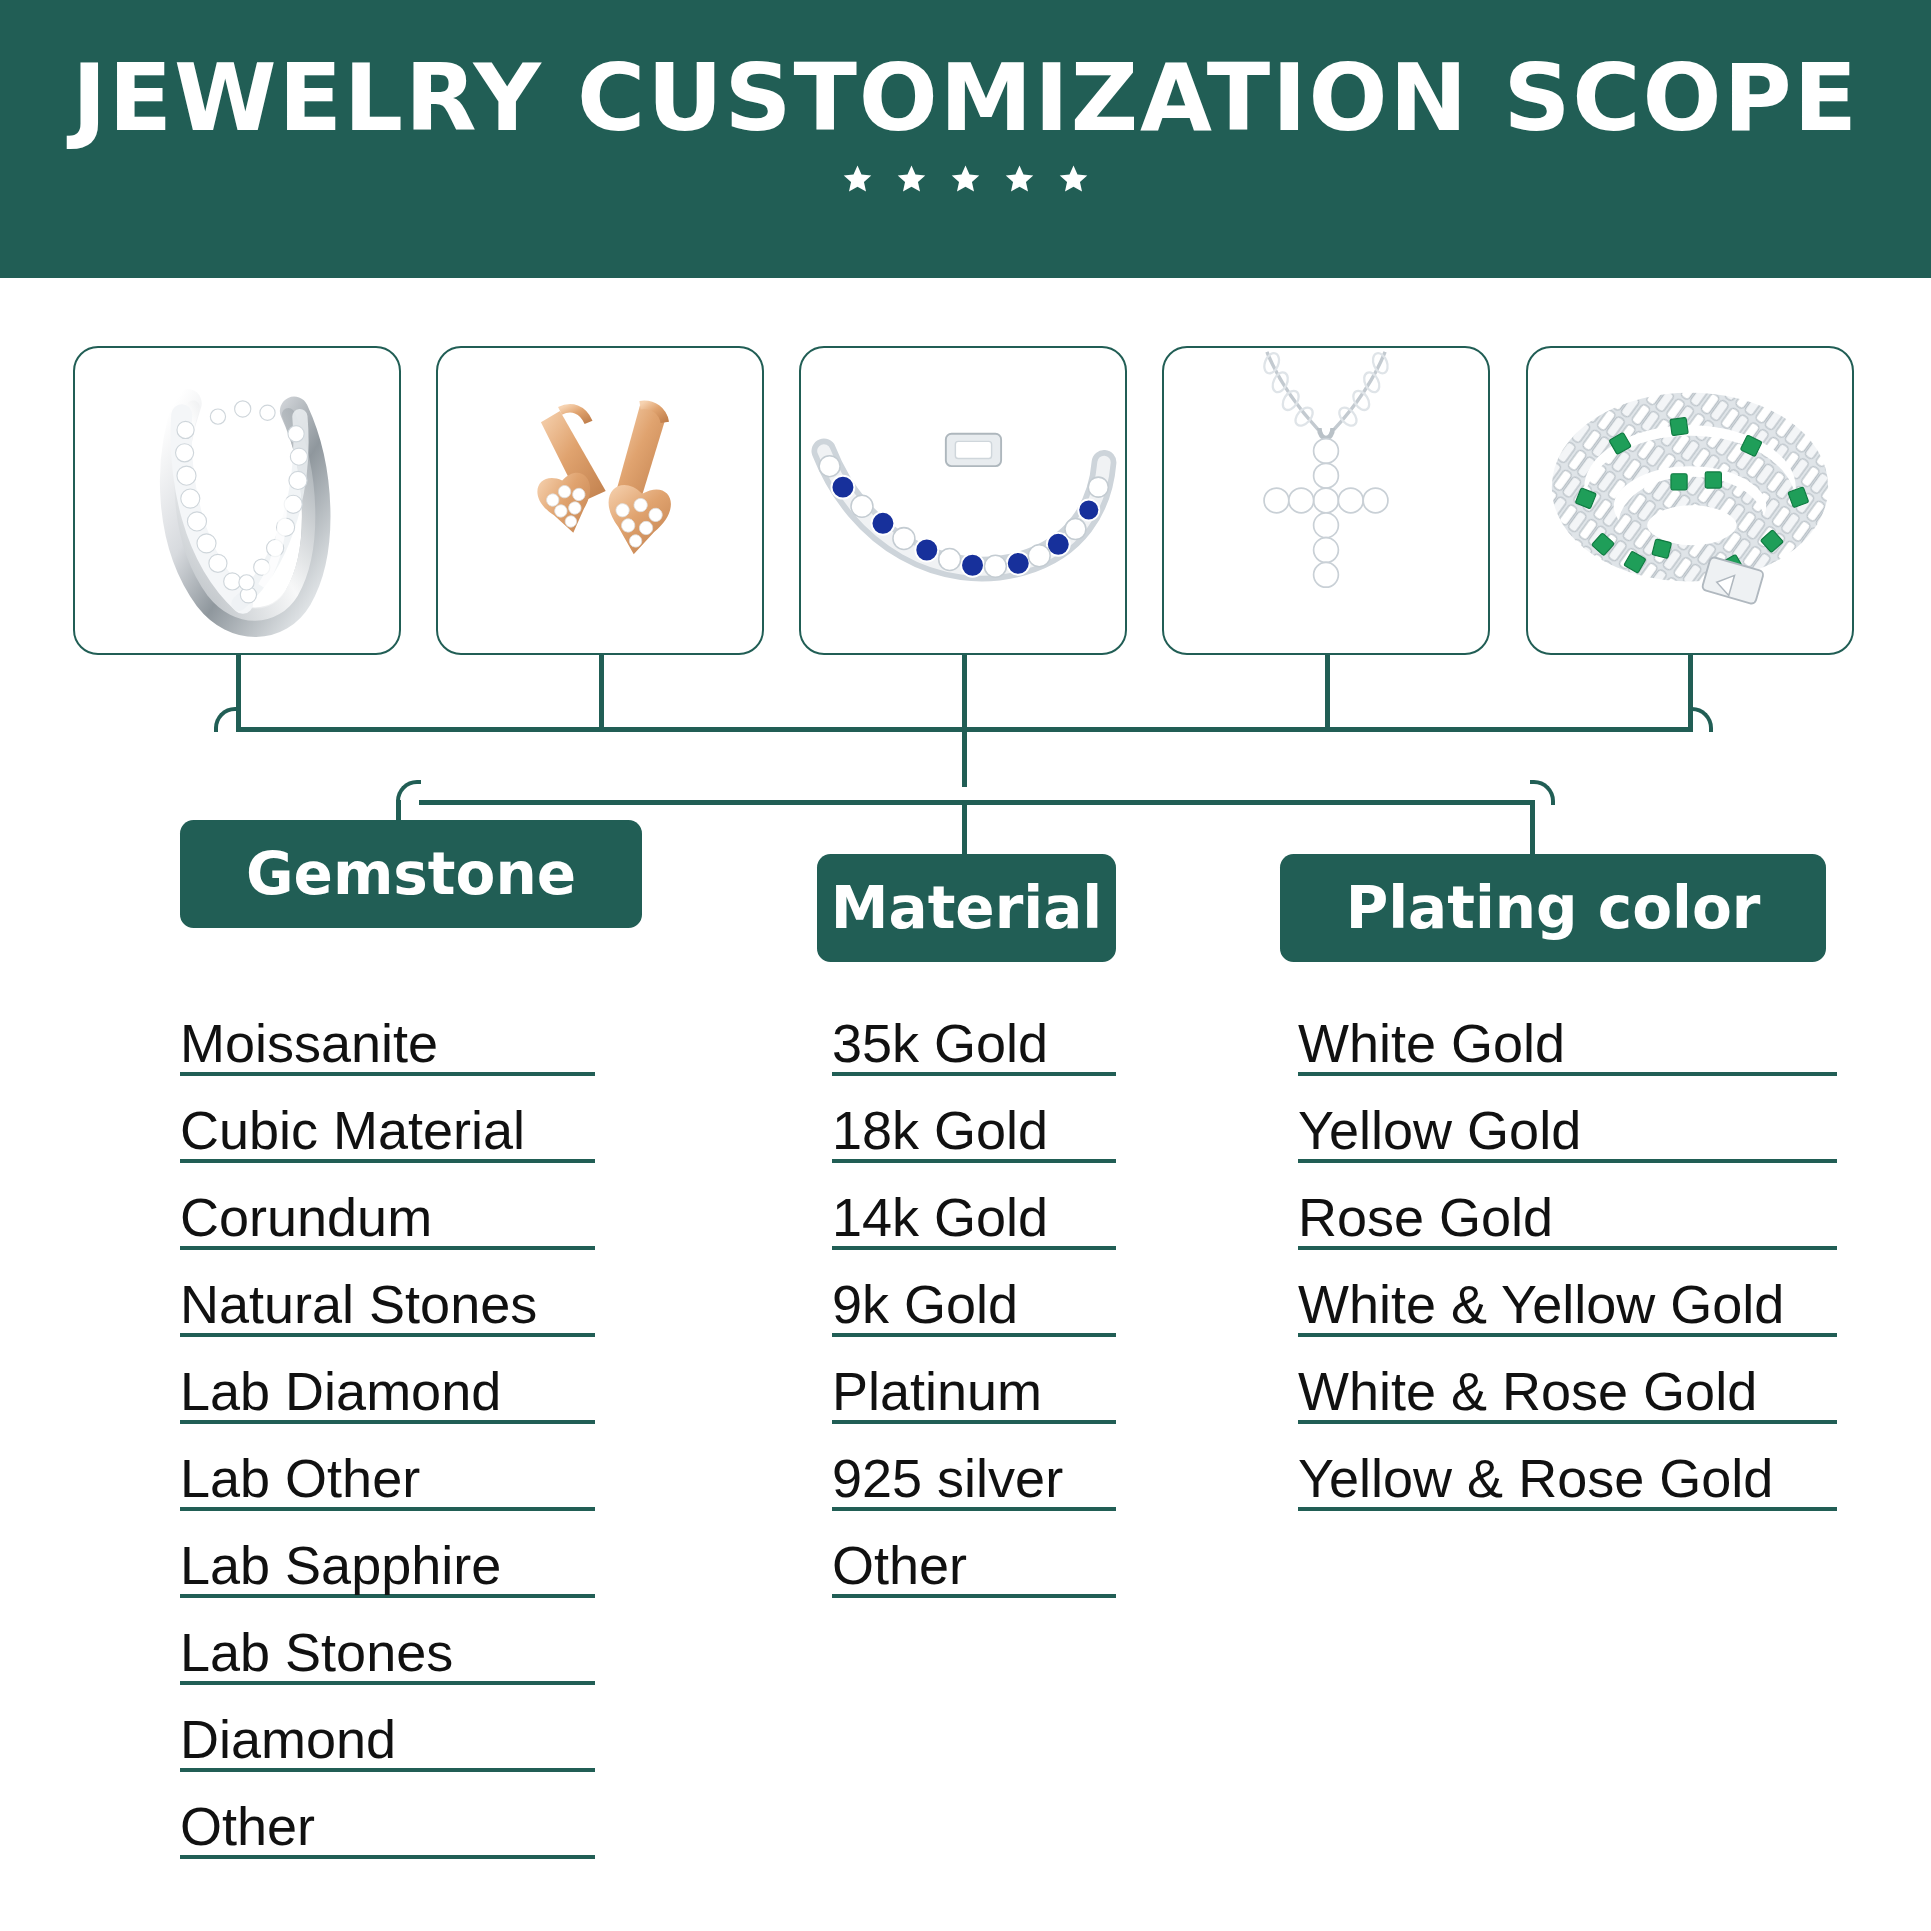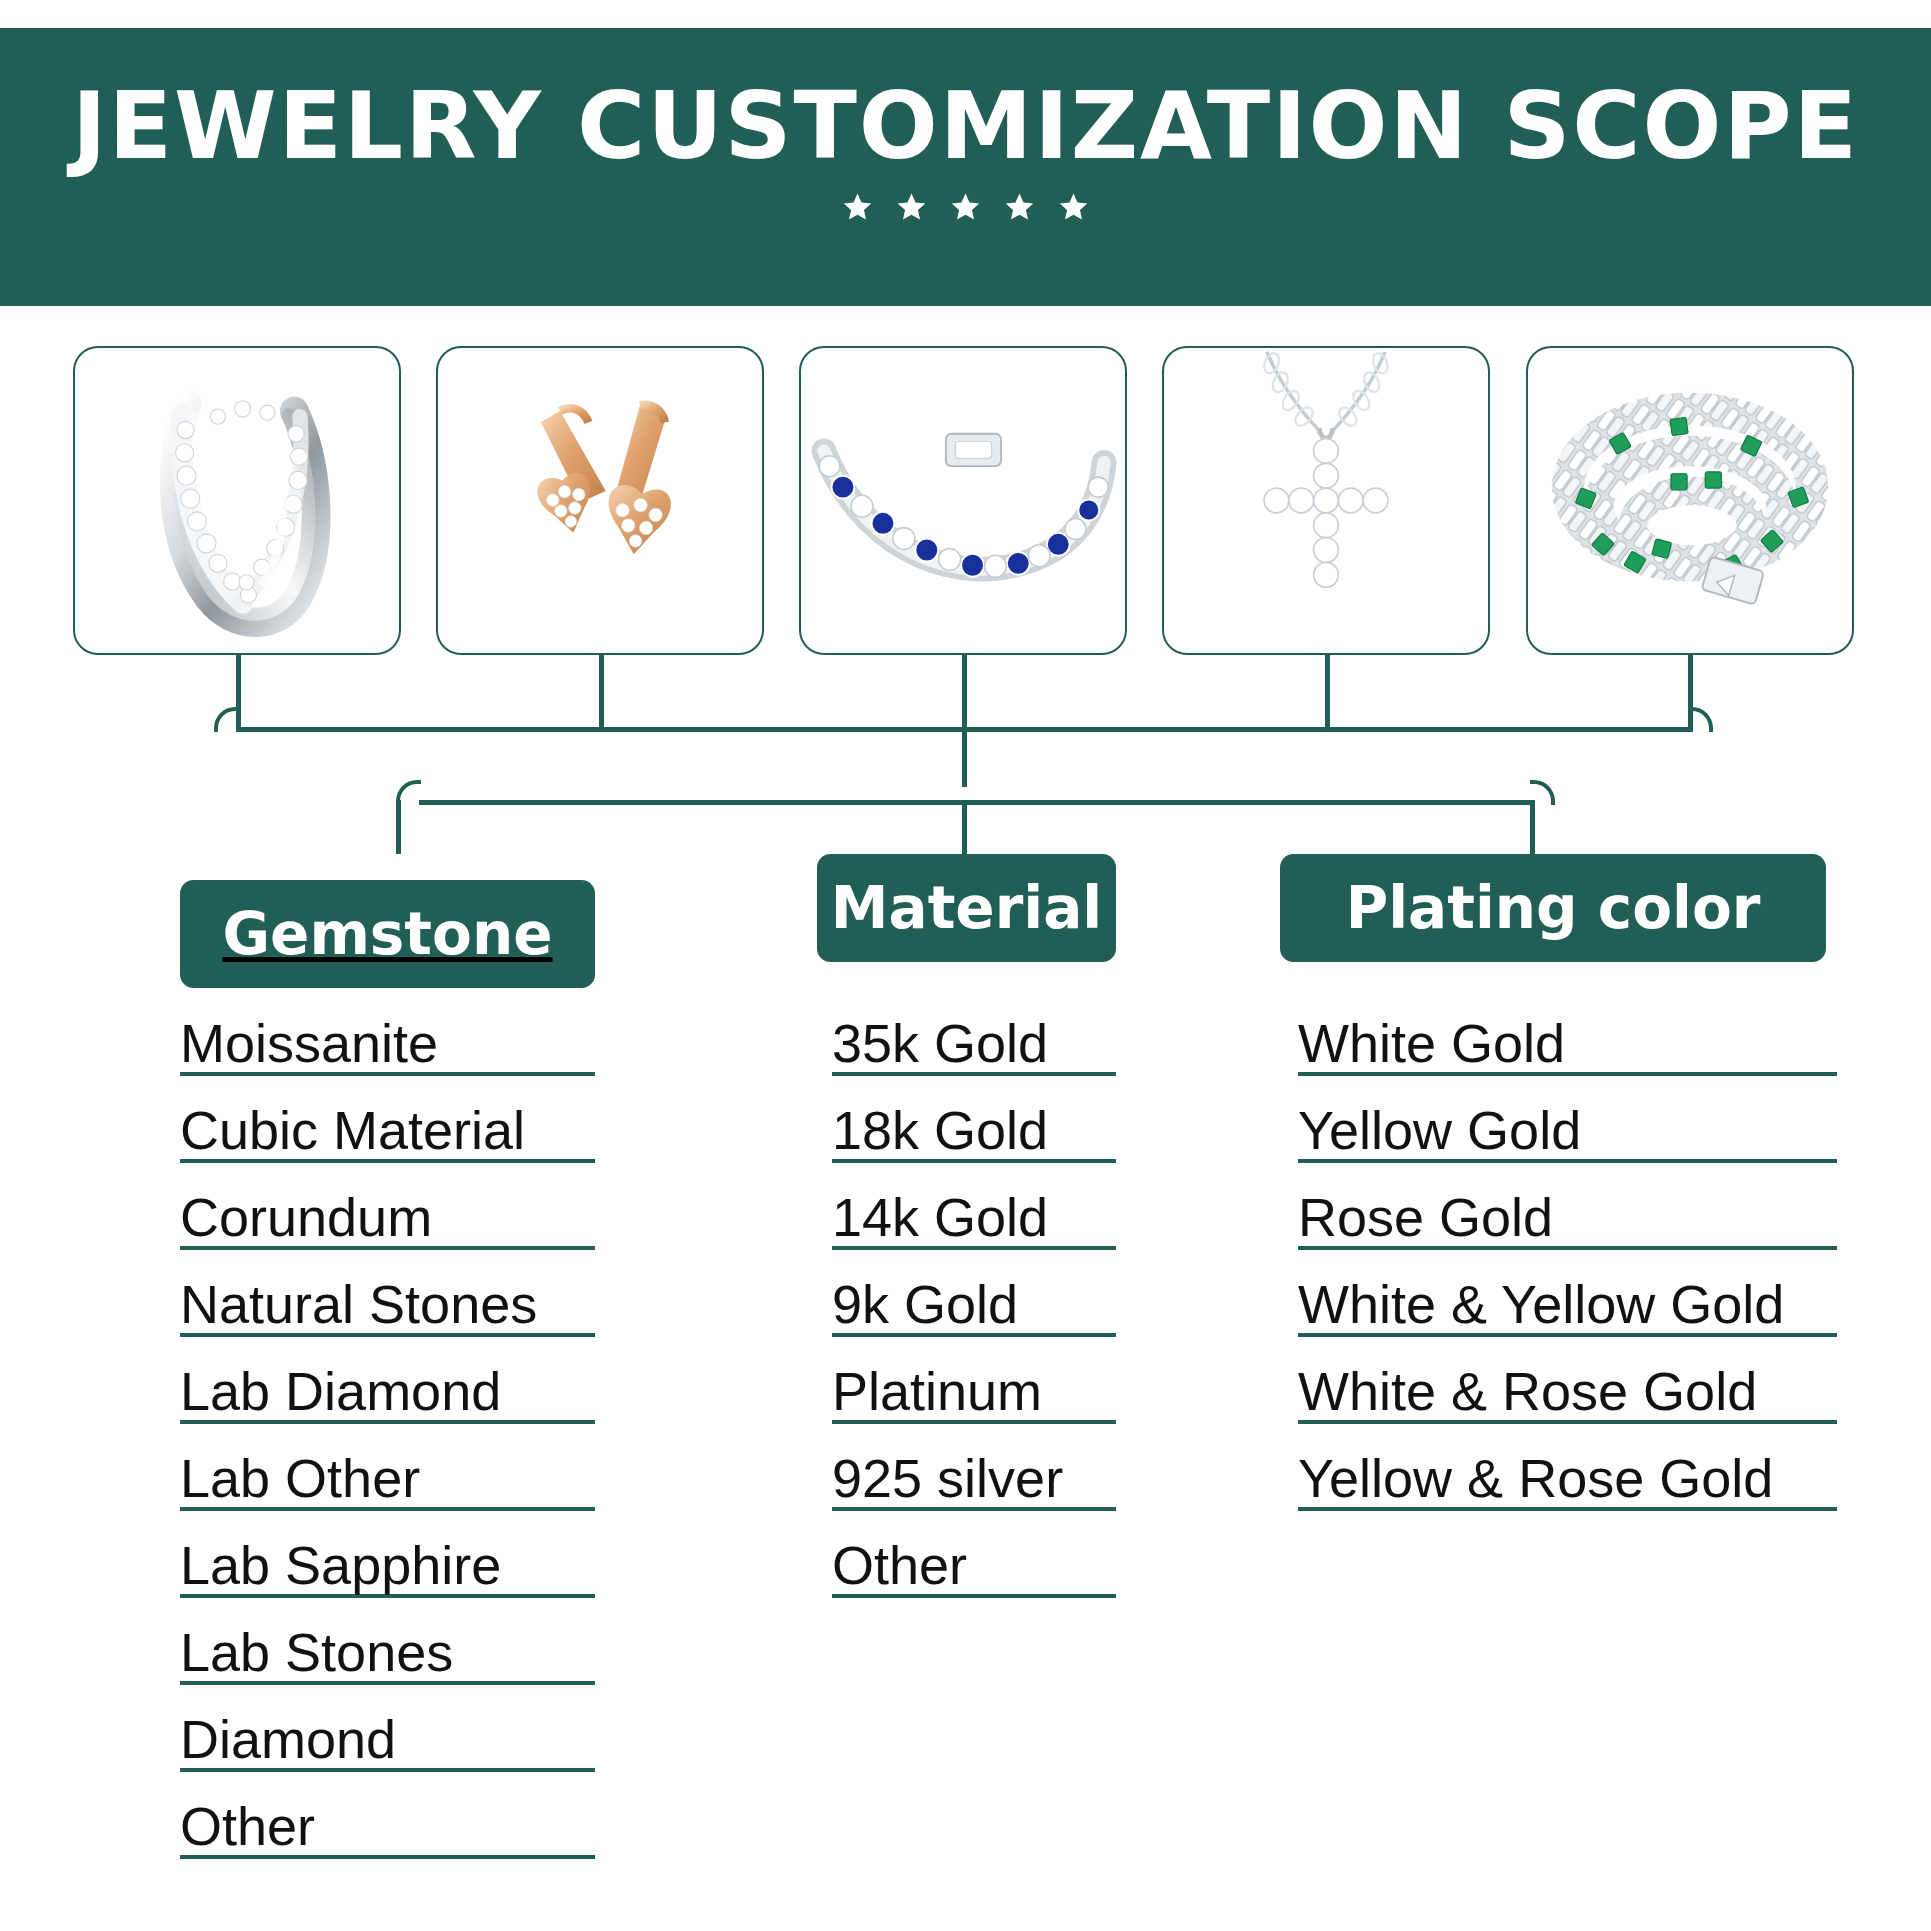--- a/index.html
+++ b/index.html
@@ -9,21 +9,21 @@
     font-family:"DejaVu Sans", sans-serif;
     overflow:hidden;
   }
   #page { position:relative; width:1931px; height:1931px; background:#ffffff; }
 
   
   .header {
     position:absolute; left:0; top:0; width:1931px; height:278px;
     background:#215e55;
     display:flex; flex-direction:column;
-    align-items:center; justify-content:flex-start;margin-top:28px;
+    align-items:center; justify-content:flex-start;
   }
   .header-title {
     margin-top:50px;
     color:#ffffff;
     font-family:"DejaVu Sans", sans-serif;
     font-weight:bold;
     font-size:93px;
     letter-spacing:1.9px;
     line-height:1.05;
     text-align:center;
@@ -356,21 +356,21 @@
     <div class="corner-tl" style="left:396px; top:780px;"></div>
     <div class="corner-tr" style="left:1530px; top:780px;"></div>
 
     <div class="conn hline" style="left:419px; top:800px; width:1115px;"></div>
 
     <div class="conn vline" style="left:396px; top:800px; height:54px;"></div>
     <div class="conn vline" style="left:962px; top:800px; height:54px;"></div>
     <div class="conn vline" style="left:1530px; top:800px; height:54px;"></div>
   </div>
 
-  <div class="cat-box" style="left:180px; top:880px; width:415px;text-decoration:underline;">
+  <div class="cat-box" style="left:180px; top:820px; width:462px;">
     <span class="cat-label">Gemstone</span>
   </div>
   <div class="list" style="left:180px; top:989px; width:415px;">
     <div class="list-item">
         <span class="list-text">Moissanite</span>
       </div>
     <div class="list-item">
         <span class="list-text">Cubic Material</span>
       </div>
     <div class="list-item">

